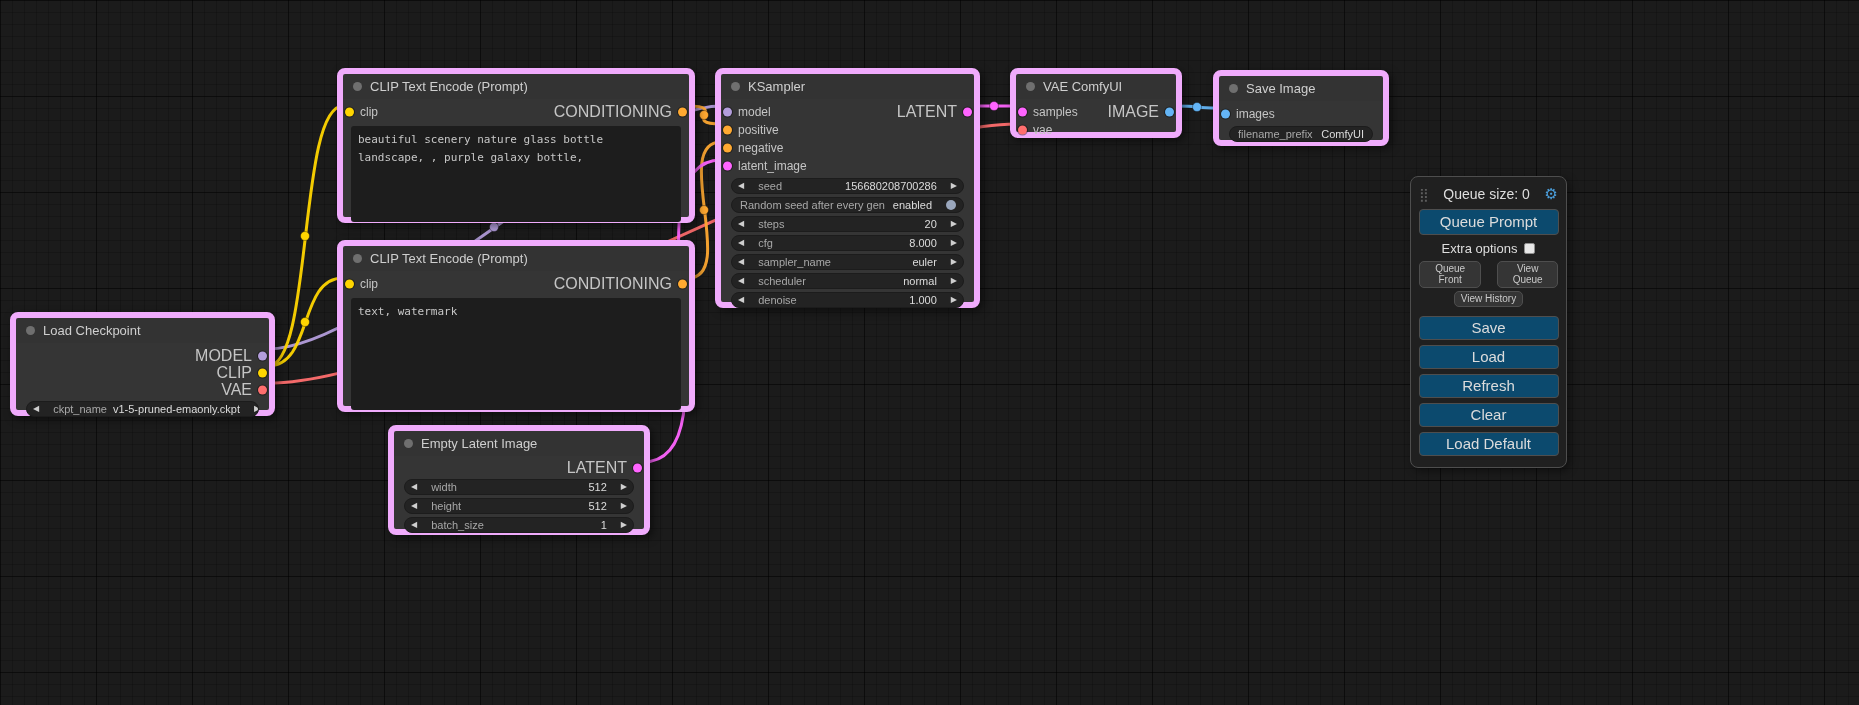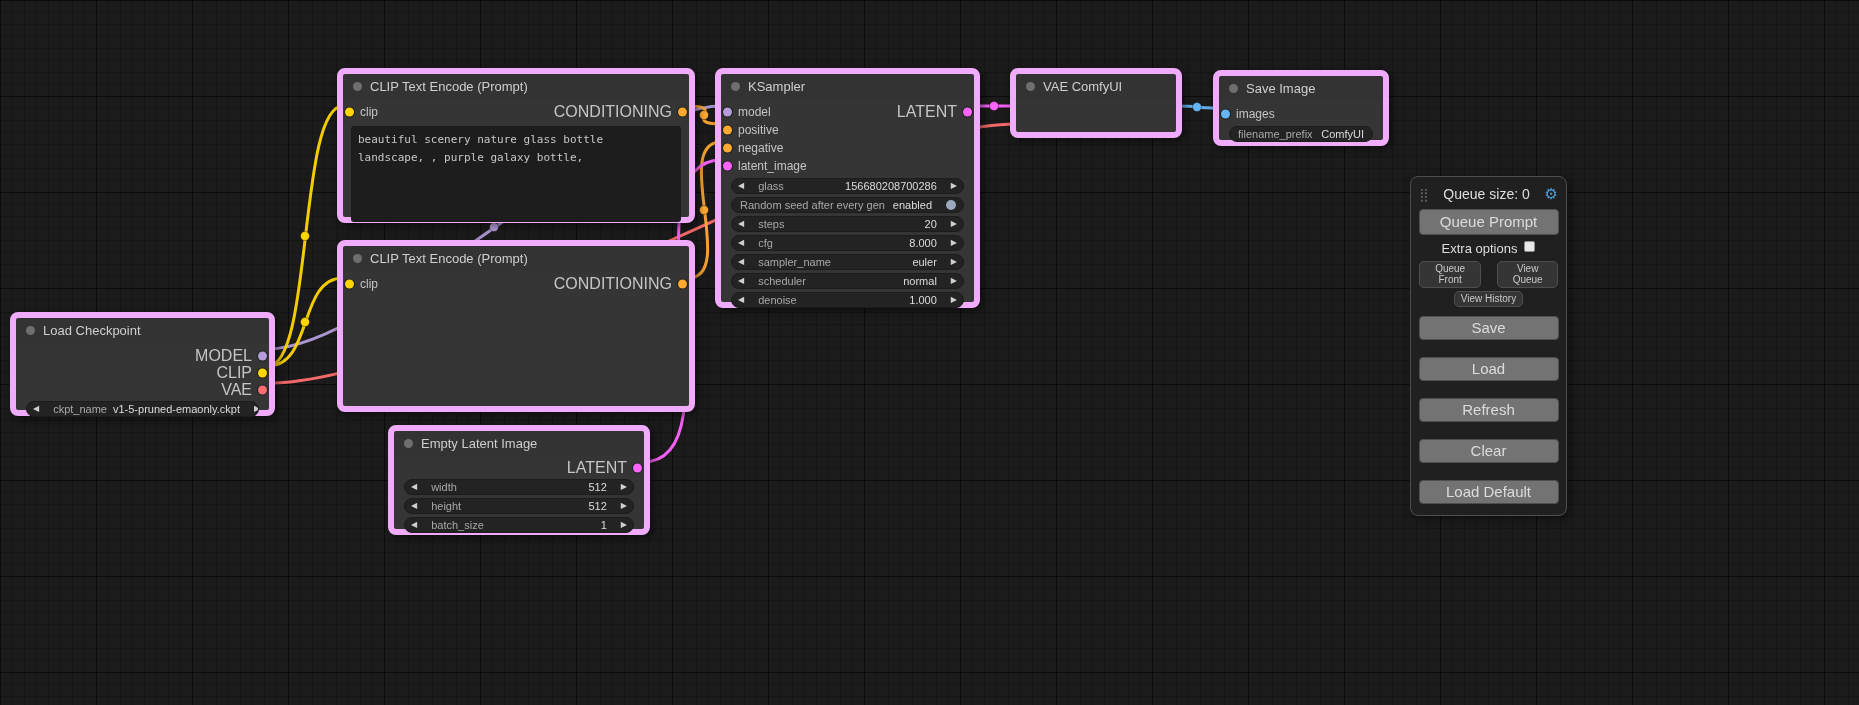--- a/index.html
+++ b/index.html
@@ -68,34 +68,34 @@
     position:absolute; z-index:3; left:1410px; top:176px; width:157px;
     background:#202020; border:1px solid #4e4e4e; border-radius:8px;
     box-shadow:3px 3px 9px rgba(0,0,0,.45);
     padding:8px 8px 11px; display:flex; flex-direction:column; align-items:center;
   }
   .menu-header { width:100%; display:flex; align-items:center; justify-content:space-between; margin-bottom:6px; }
   .drag-handle { color:#5d5d5d; font-size:13px; cursor:move; }
   .queue-size { color:#dedede; font-size:14px; }
   .gear { color:#4b9fdc; font-size:15px; cursor:pointer; }
   .btn {
-    display:block; width:140px; background:#737373; border:1px solid #4e4e4e;
+    display:block; width:140px; background:#0c4a6e; border:1px solid #4e4e4e;
     border-radius:4px; color:#dcdcdc; font-size:15px; font-family:inherit;
     padding:2px 0 3px; cursor:pointer; 
   }
   .btn-queue { padding:3px 0 4px; }
-  .extra-row { display:flex; gap:7px; color:#dedede; font-size:13px; margin:6px 0 3px; }
+  .extra-row { display:flex; align-items:center; gap:7px; color:#dedede; font-size:13px; margin:6px 0 3px; }
   .checkbox { appearance:none; width:11px; height:11px; background:#e8e8e8; border:1px solid #909090; border-radius:2px; cursor:pointer; }
   .row-2 { display:flex; gap:16px; margin:2px 0 3px; }
   .small-btn {
     background:#353535; border:1px solid #4e4e4e; border-radius:5px;
     color:#c9c9c9; font-size:10px; font-family:inherit; padding:1px 6px 2px; cursor:pointer;
   }
   .view-history { margin-bottom:7px; }
-  .btn-stack { display:flex; flex-direction:column; gap:17px; margin-top:2px; }
+  .btn-stack { display:flex; flex-direction:column; gap:5px; margin-top:2px; }
 </style>
 </head>
 <body>
 
 <svg class="wires" width="1859" height="705" viewBox="0 0 1859 705">
   <path class="wire" stroke="#B39DDB" d="M268,349 C378,349 611,106 721,106"></path>
   <path class="wire" stroke="#FFD500" d="M268,366 C313,366 298,106 343,106"></path>
   <path class="wire" stroke="#FFD500" d="M268,366 C313,366 298,278 343,278"></path>
   <path class="wire" stroke="#FF6E6E" d="M268,383 C448,383 836,124 1016,124"></path>
   <path class="wire" stroke="#FFA931" d="M688,106 C728,106 681,124 721,124"></path>
@@ -162,20 +162,21 @@
     <span class="title-dot"></span>
     <span class="title-text">CLIP Text Encode (Prompt)</span>
   </div>
   <div class="node-body">
     <div class="slot-row">
       <span class="slot-dot dot-in c-clip"></span>
       <span class="in-label">clip</span>
       <span class="out-label">CONDITIONING</span>
       <span class="slot-dot dot-out c-cond"></span>
     </div>
+    <textarea class="prompt-text" style="height: 112px;" spellcheck="false">text, watermark</textarea>
   </div>
 </div>
 
 <div class="node" style="left:388px;top:425px;width:262px;height:110px">
   <div class="node-title">
     <span class="title-dot"></span>
     <span class="title-text">Empty Latent Image</span>
   </div>
   <div class="node-body">
     <div class="slot-row row-16">
@@ -222,21 +223,21 @@
     <div class="slot-row">
       <span class="slot-dot dot-in c-cond"></span>
       <span class="in-label">negative</span>
     </div>
     <div class="slot-row">
       <span class="slot-dot dot-in c-latent"></span>
       <span class="in-label">latent_image</span>
     </div>
     <div class="widget">
       <span class="w-arrow">◀</span>
-      <span class="w-label">glass</span>
+      <span class="w-label">seed</span>
       <span class="w-value">156680208700286</span>
       <span class="w-arrow">▶</span>
     </div>
     <div class="widget">
       <span class="w-label">Random seed after every gen</span>
       <span class="w-value">enabled</span>
       <span class="toggle-dot"></span>
     </div>
     <div class="widget">
       <span class="w-arrow">◀</span>
@@ -268,20 +269,32 @@
       <span class="w-value">1.000</span>
       <span class="w-arrow">▶</span>
     </div>
   </div>
 </div>
 
 <div class="node" style="left:1010px;top:68px;width:172px;height:70px">
   <div class="node-title">
     <span class="title-dot"></span>
     <span class="title-text">VAE ComfyUI</span>
+  </div>
+  <div class="node-body">
+    <div class="slot-row">
+      <span class="slot-dot dot-in c-latent"></span>
+      <span class="in-label">samples</span>
+      <span class="out-label">IMAGE</span>
+      <span class="slot-dot dot-out c-image"></span>
+    </div>
+    <div class="slot-row">
+      <span class="slot-dot dot-in c-vae"></span>
+      <span class="in-label">vae</span>
+    </div>
   </div>
 </div>
 
 <div class="node" style="left:1213px;top:70px;width:176px;height:76px">
   <div class="node-title">
     <span class="title-dot"></span>
     <span class="title-text">Save Image</span>
   </div>
   <div class="node-body">
     <div class="slot-row">

